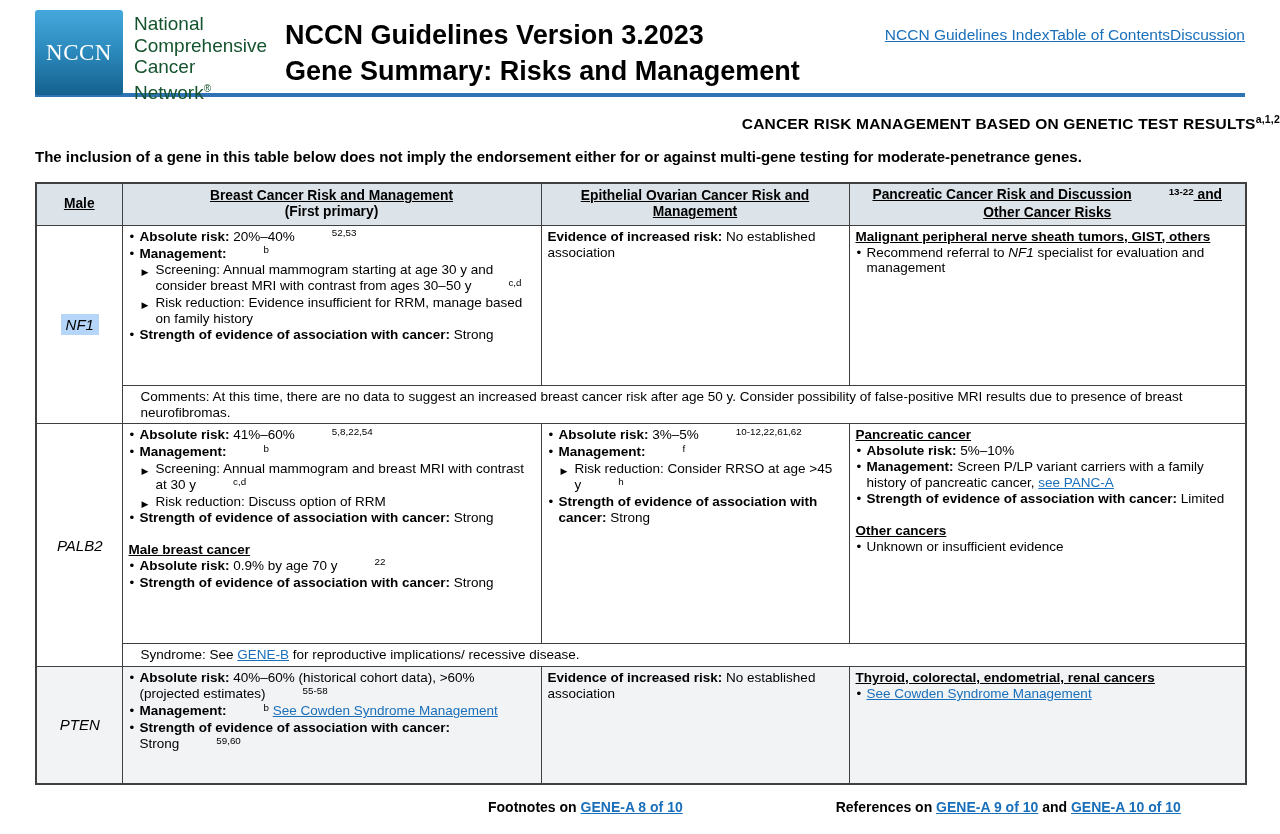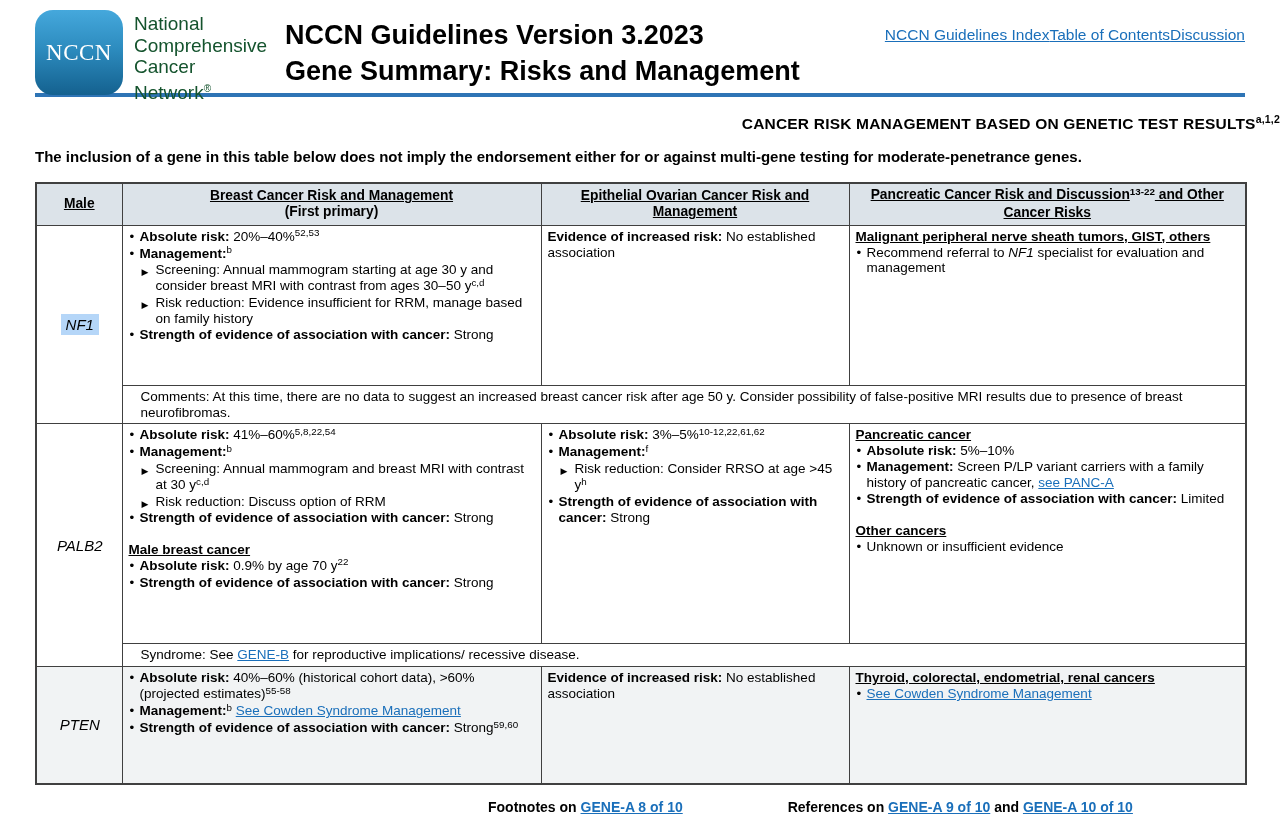--- a/index.html
+++ b/index.html
@@ -1,21 +1,21 @@
 <!DOCTYPE html>
 <html style="--link: #1a6fba; --rule: #2e74b5; --thead-bg: #dce3e9; --shade: #f1f3f4; --hl: #b5d6f8; --border: #404040; --logo-top: #45a8dc; --logo-bottom: #14618f;"><head>
 <meta charset="utf-8">
 <style>
   html,body{margin:0;padding:0;background:#fff;}
   body{width:1280px;height:834px;overflow:hidden;font-family:"Liberation Sans",sans-serif;color:#000;}
   .page{position:relative;width:1280px;height:834px;}
 
   
   .hdr{display:flex;align-items:flex-start;padding:10px 35px 0 35px;height:93px;box-sizing:border-box;}
-  .logo{width:88px;height:85px;border-radius:18px;flex:0 0 auto;
+  .logo{width:88px;height:85px;border-radius:3px;flex:0 0 auto;
         background:linear-gradient(180deg,var(--logo-top) 0%, #2d8cbf 45%, var(--logo-bottom) 100%);
         color:#fff;display:flex;align-items:center;justify-content:center;
         font-family:"Liberation Serif",serif;font-size:23px;letter-spacing:.5px;}
   .org{margin-left:11px;font-size:19px;line-height:21.5px;color:#14532d;padding-top:3px;}
   .org .reg{font-size:10px;vertical-align:super;}
   .titles{margin-left:18px;padding-top:7px;font-weight:bold;font-size:27px;line-height:36px;white-space:nowrap;}
   .hlinks{margin-left:auto;text-align:right;font-size:15.5px;line-height:21.5px;padding-top:14px;display:flex;flex-direction:row;}
   .hlinks a{color:var(--link);text-decoration:underline;cursor:pointer;}
   .rule{height:4px;background:var(--rule);margin:0 35px;}
 
@@ -38,25 +38,25 @@
   .ln{position:relative;}
   .ln.l0{padding-left:11px;}
   .ln.l1{padding-left:27px;}
   .bu0{position:absolute;left:1px;}
   .bu1{position:absolute;left:13px;font-size:9px;top:2.5px;}
   .blank{height:15.9px;}
 
   .bd{font-weight:bold;}
   .un{text-decoration:underline;}
   .it{font-style:italic;}
-  .sp{font-size:9.8px;position:relative;top:-4.5px;}
+  .sp{font-size:9.8px;position:relative;top:-4.5px;margin-left:37px;}
   a.lk{color:var(--link);text-decoration:underline;cursor:pointer;}
 
   
-  .ftr{margin-top:14px;font-size:14px;font-weight:bold;display:flex;white-space:pre;}
+  .ftr{margin-top:14px;font-size:14px;font-weight:bold;display:flex;white-space:pre;gap:48px;}
   .f1{margin-left:488px;}
   .f2{margin-left:105px;}
   .ftr a{color:var(--link);text-decoration:underline;cursor:pointer;}
 </style>
 </head>
 <body>
 
 <div class="page">
 
   <header class="hdr">

